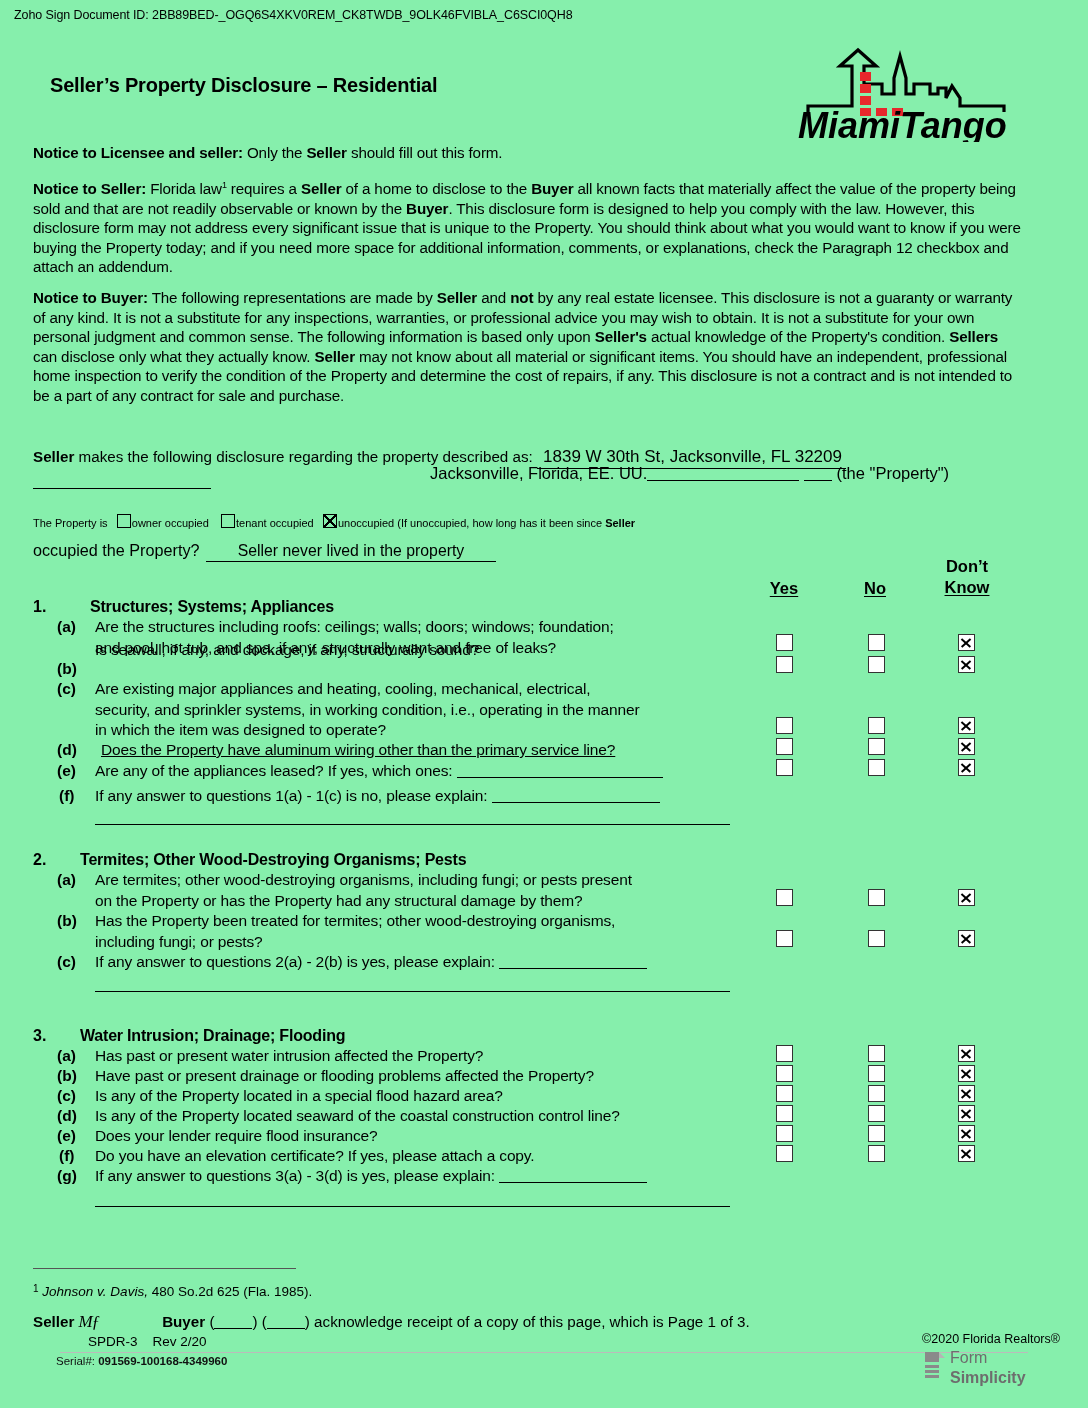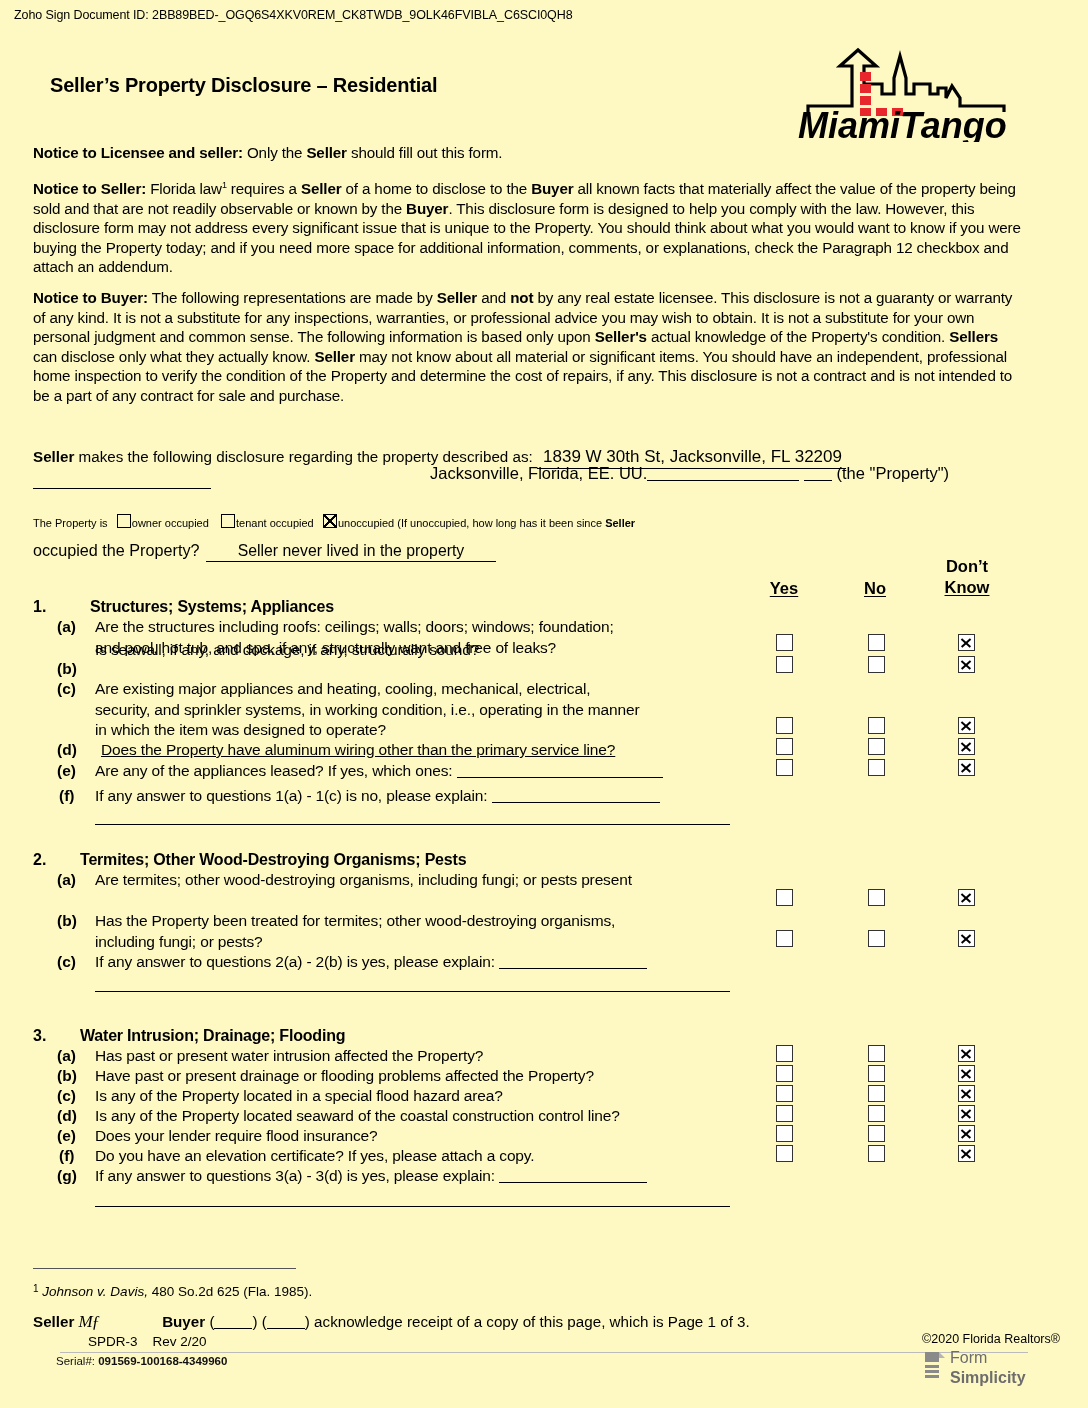--- a/index.html
+++ b/index.html
@@ -8,21 +8,21 @@
     background: #ffffff;
   }
   body {
     font-family: "Liberation Sans", sans-serif;
     color: #000000;
   }
   .page {
     position: relative;
     width: 1088px;
     height: 1408px;
-    background: #fef9c3;
+    background: #86efac;
     overflow: hidden;
   }
 
   
   .zoho-id {
     position: absolute;
     left: 14px;
     top: 8px;
     font-size: 12.5px;
     letter-spacing: -0.1px;
@@ -416,21 +416,21 @@
   <div class="item-txt" style="left:95px; top:786px; width:660px;">
     <span>If any answer to questions 1(a) - 1(c) is no, please explain:</span> <span class="ul-fill" style="width:168px"></span>
   </div>
   <div class="rule" style="left:95px; top:824px; width:635px;"></div>
 
   <div class="sec-num" style="left:33px; top:851px;">2.</div>
   <div class="sec-title" style="left:80px; top:851px;">Termites; Other Wood-Destroying Organisms; Pests</div>
 
   <div class="item-lbl" style="left:57px; top:871px;">(a)</div>
   <div class="item-txt" style="left:95px; top:870px; width:660px;">
-    <span>Are termites; other wood-destroying organisms, including fungi; or pests present</span><br>
+    <span>Are termites; other wood-destroying organisms, including fungi; or pests present</span><br><span>on the Property or has the Property had any structural damage by them?</span>
   </div>
   <div class="cb" style="left:776px; top:889px;"></div>
   <div class="cb" style="left:868px; top:889px;"></div>
   <div class="cb x" style="left:958px; top:889px;"></div>
 
   <div class="item-lbl" style="left:57px; top:912px;">(b)</div>
   <div class="item-txt" style="left:95px; top:911px; width:660px;">
     <span>Has the Property been treated for termites; other wood-destroying organisms,</span><br><span>including fungi; or pests?</span>
   </div>
   <div class="cb" style="left:776px; top:930px;"></div>

